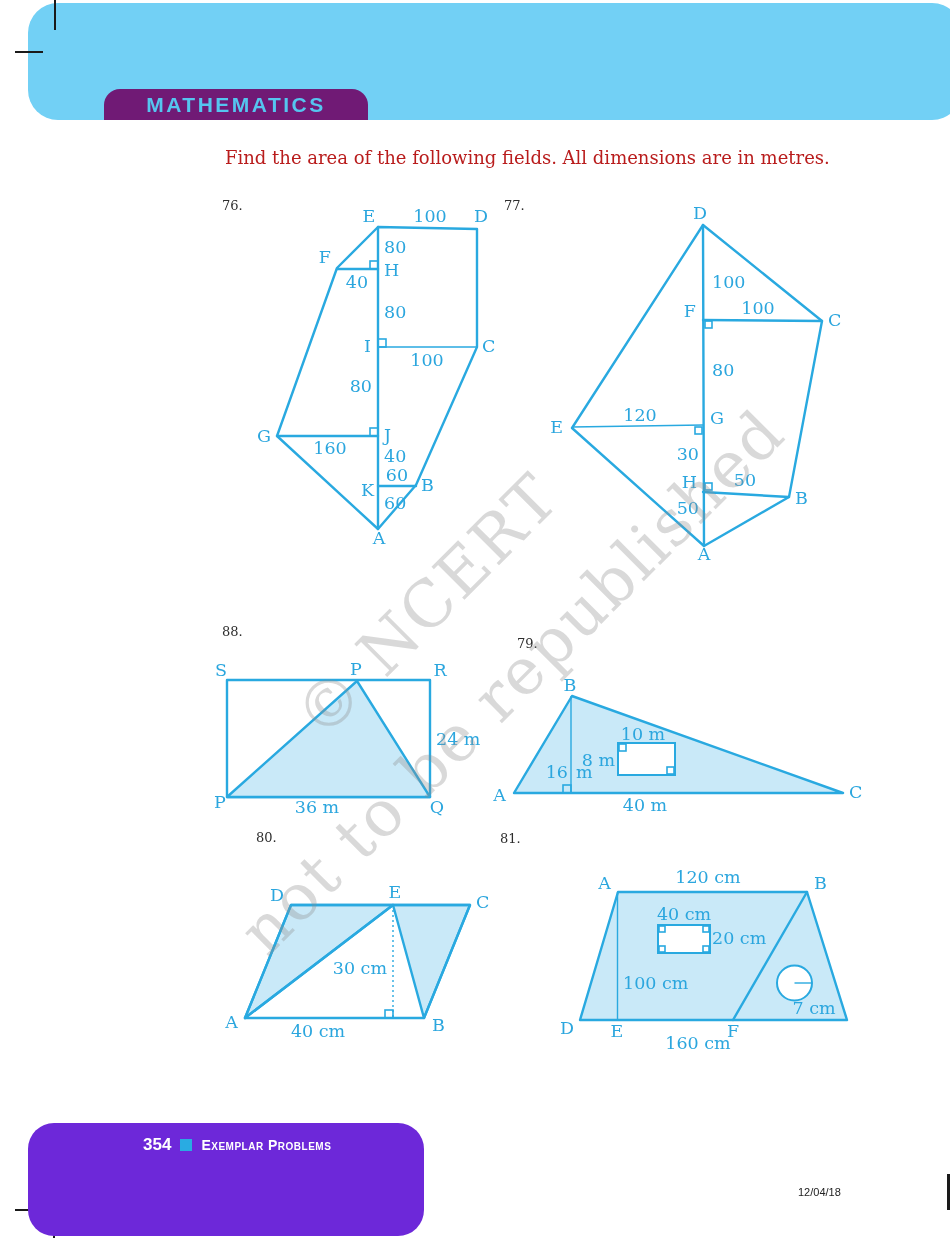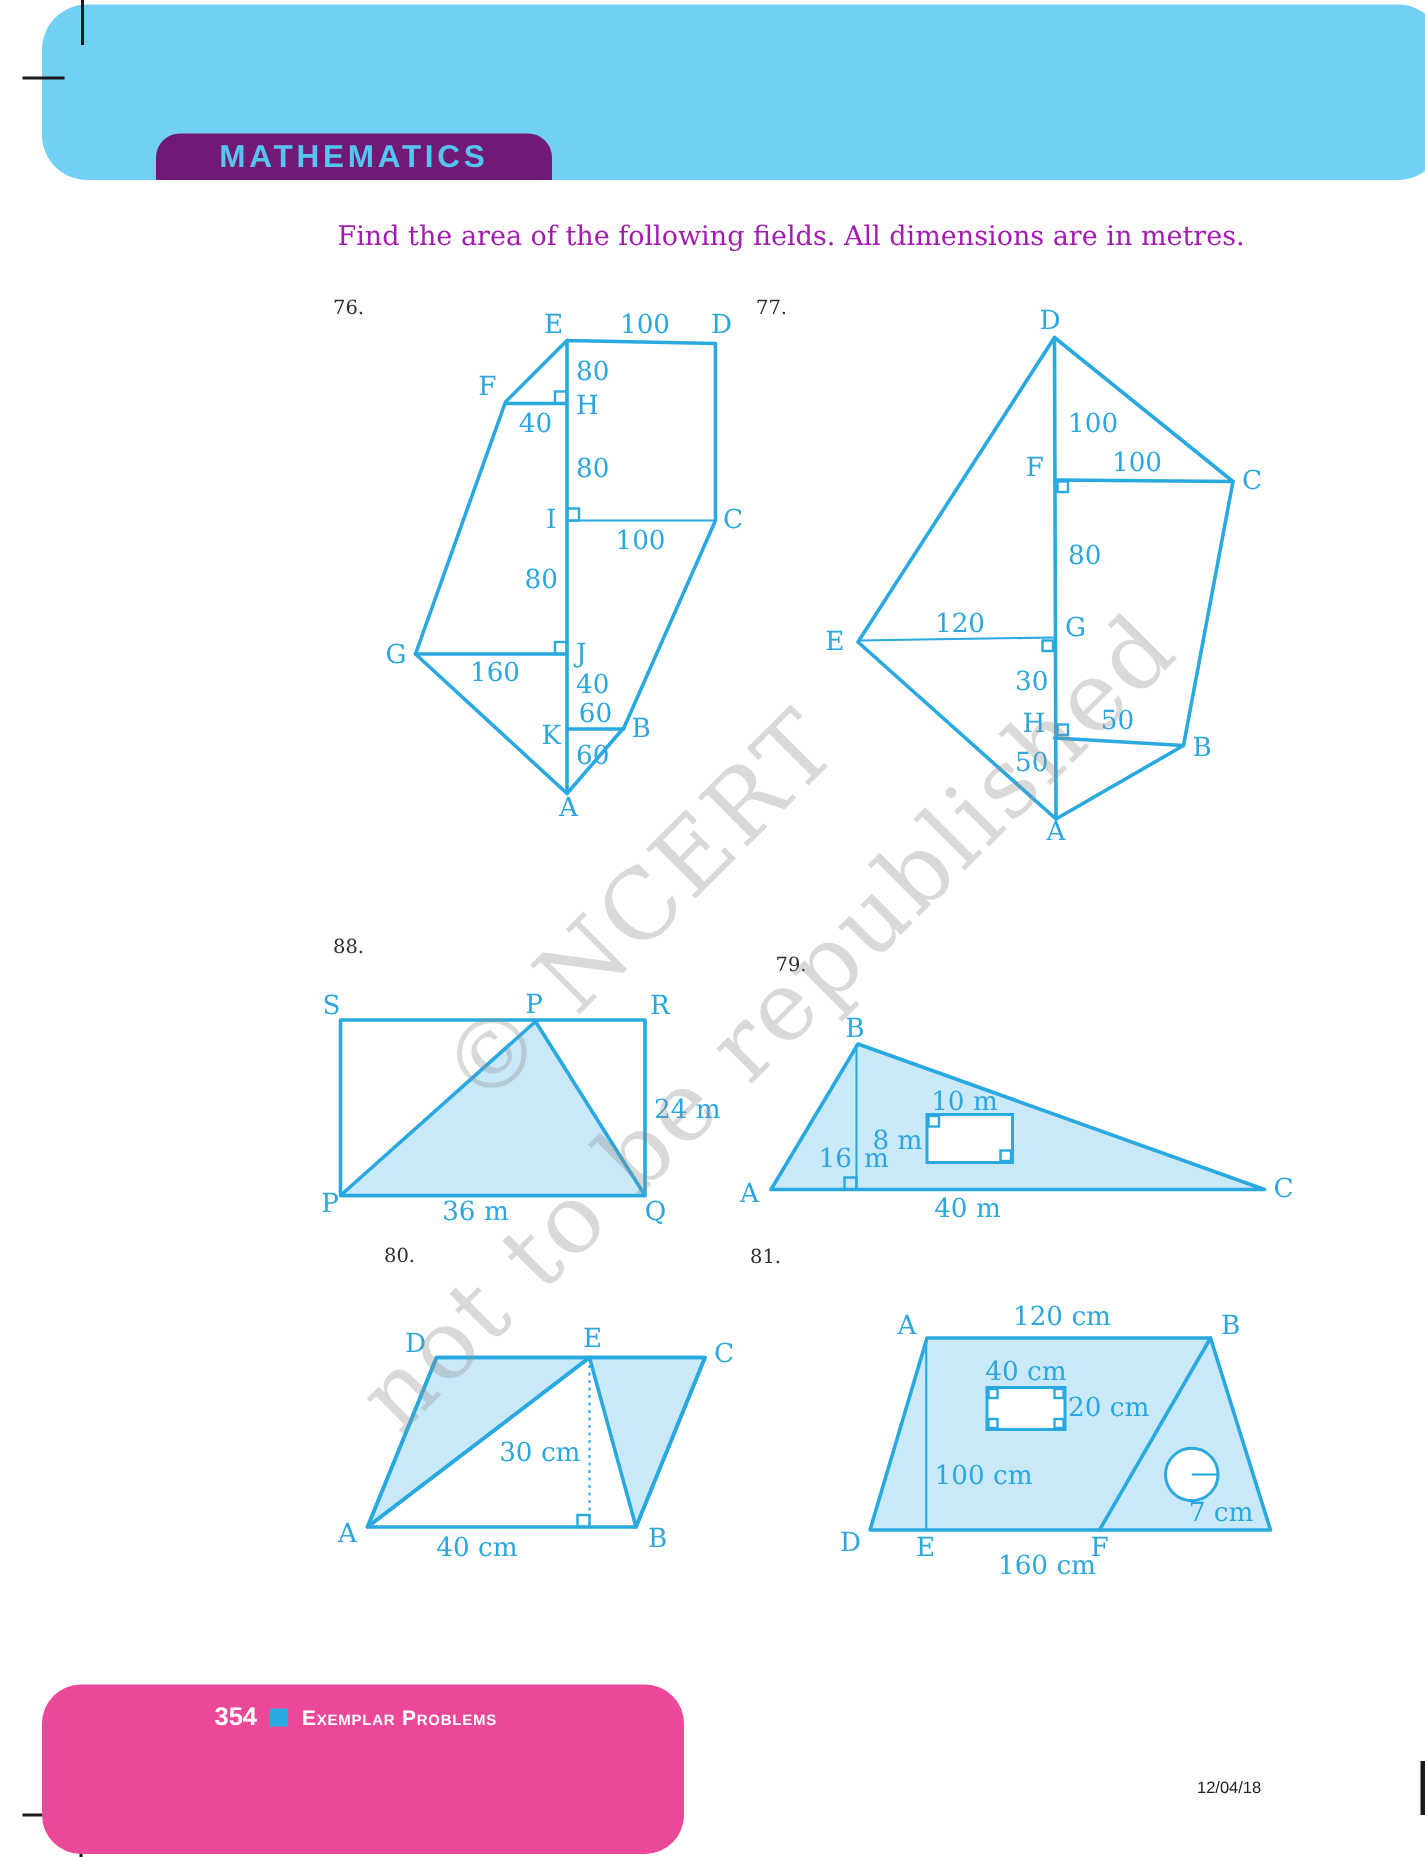--- a/index.html
+++ b/index.html
@@ -8,38 +8,38 @@
   
   .top-band{position:absolute;left:28px;top:3px;width:934px;height:117px;
             background:#72D0F5;border-radius:30px;}
   .math-tab{position:absolute;left:104px;top:89px;width:264px;height:31px;background:#701a75;
             border-radius:16px 16px 0 0;display:flex;align-items:center;justify-content:center;}
   .math-tab span{font-family:"Liberation Sans",sans-serif;font-weight:bold;font-size:21px;
             letter-spacing:2.5px;color:#55C5EF;}
   
   .crop{position:absolute;background:#1a1a1a;}
   
-  .instr{position:absolute;font-size:18px;color:#a21caf;white-space:nowrap;}
+  .instr{position:absolute;font-size:18px;color:#b91c1c;white-space:nowrap;}
   .pnum{position:absolute;font-size:13px;font-weight:normal;color:#2d2d2d;}
   
   svg{position:absolute;overflow:visible;}
   .fl{font-family:"DejaVu Serif",serif;font-size:17.5px;fill:#2BA6DE;}
   .st{fill:none;stroke:#29A9E0;stroke-width:2.4;stroke-linejoin:round;stroke-linecap:round;}
   .stt{fill:none;stroke:#29A9E0;stroke-width:1.4;}
   .fillpoly{fill:#C9E9F8;stroke:#29A9E0;stroke-width:2.4;stroke-linejoin:round;}
   .ra{fill:none;stroke:#29A9E0;stroke-width:1.6;}
   .whitebox{fill:#ffffff;stroke:#29A9E0;stroke-width:2;}
   
   .wm{position:absolute;color:rgba(140,140,140,0.33);font-family:"DejaVu Serif",serif;
       white-space:nowrap;pointer-events:none;letter-spacing:2px;}
   .wm1{left:427px;top:606px;font-size:64px;transform:translate(-50%,-50%) rotate(-45deg);}
   .wm2{left:512px;top:682px;font-size:64px;transform:translate(-50%,-50%) rotate(-45deg);}
   
-  .footer-band{position:absolute;left:28px;top:1123px;width:428px;height:113px;
-               background:#ec4899;border-radius:26px;}
+  .footer-band{position:absolute;left:28px;top:1123px;width:396px;height:113px;
+               background:#6d28d9;border-radius:26px;}
   .footer-row{position:absolute;left:115px;top:12px;display:flex;align-items:center;gap:9px;
               font-family:"Liberation Sans",sans-serif;color:#ffffff;}
   .footer-pn{font-size:17px;font-weight:bold;}
   .footer-sq{width:12px;height:12px;background:#29ABE2;}
   .footer-bl{font-size:14px;font-weight:bold;font-variant:small-caps;letter-spacing:0.5px;text-align:right;}
   .pdate{position:absolute;left:798px;top:1186px;font-family:"Liberation Sans",sans-serif;
          font-size:11px;color:#222222;}
 </style>
 </head>
 <body>

